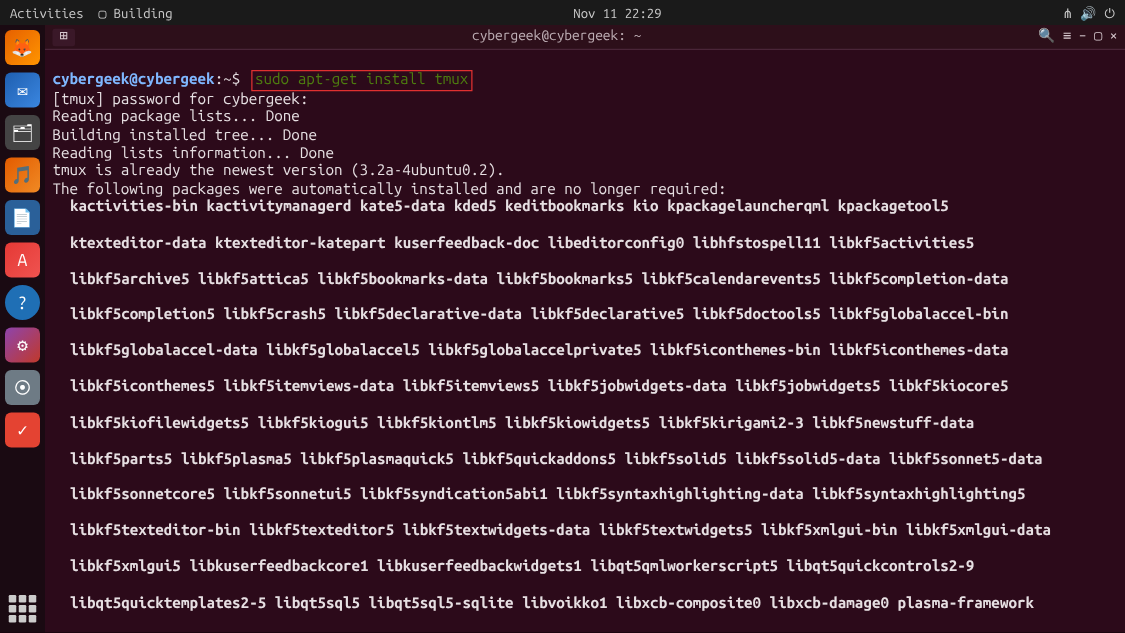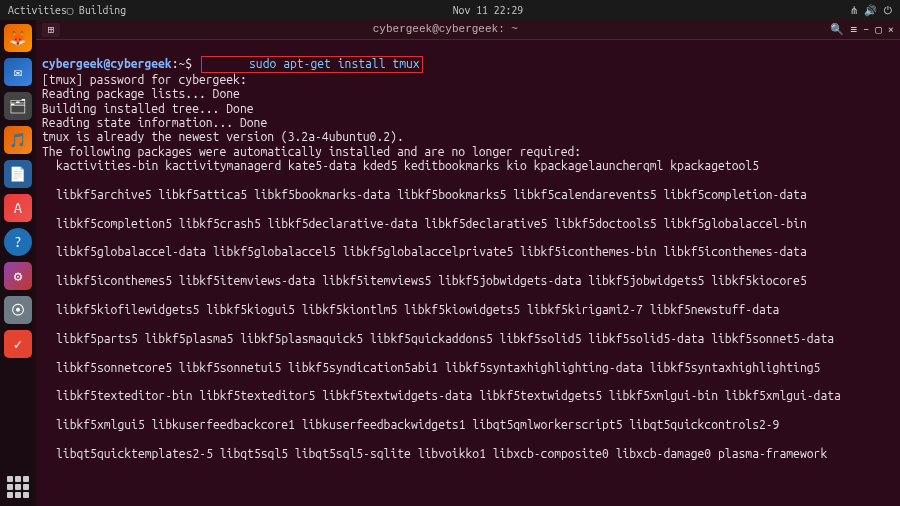--- a/index.html
+++ b/index.html
@@ -18,38 +18,38 @@
 .top-panel {
   height: 20px;
   background: #1a1a1a;
   color: #ccc;
   display: flex;
   align-items: center;
   justify-content: space-between;
   font-size: 10.5px;
   padding: 0 8px;
 }
-.top-panel .left, .top-panel .right { display: flex; align-items: center; }
+.top-panel .left, .top-panel .right { display: flex; gap: 12px; align-items: center; }
 .top-panel .right { gap: 6px; }
 
 
 .titlebar {
   height: 20px;
   background: #2d0f1a;
   display: flex;
   align-items: center;
   justify-content: space-between;
   color: #d6c9cf;
   font-size: 11px;
   padding: 0 6px;
   border-bottom: 1px solid #4a2538;
 }
 .titlebar .left { display: flex; align-items: center; gap: 6px; }
 .titlebar .right { display: flex; gap: 6px; align-items: center; }
-.titlebar .center { flex: 1; text-align: center; opacity: .85; font-family: Liberation Mono, monospace; }
+.titlebar .center { flex: 1; text-align: center; opacity: .85; }
 .tab-icon {
   width: 18px; height: 14px;
   background: #3a1828;
   border-radius: 2px;
   display: inline-flex; align-items: center; justify-content: center;
 }
 
 
 .shell {
   display: flex;
@@ -104,28 +104,28 @@
   padding: 2px 6px 6px 6px;
   white-space: pre;
   overflow: hidden;
   font-size: 12.2px;
 }
 .prompt-user { color: #7fb7ff; font-weight: bold; }
 .prompt-host { color: #7fb7ff; font-weight: bold; }
 .prompt-colon { color: #e6dfe2; }
 .prompt-path { color: #e6dfe2; }
 .prompt-dollar { color: #e6dfe2; }
-.cmd { color: #7dd3fc; margin-left: 45px; }
+.cmd { color: #4d7c0f; }
 .cmd-box {
   border: 1.5px solid #e03030;
   padding: 0 2px;
   display: inline-block;
   margin-left: 2px;
 }
-.pkg-indent { padding-left: 14px; display: block; }
+.pkg-indent { padding-left: 14px; display: block; font-weight: bold; }
 </style>
 </head>
 <body>
 
 <div class="top-panel">
   <div class="left">
     <span>Activities</span>
     <span>▢ <span>Building</span></span>
   </div>
   <div>Nov 11  22:29</div>
@@ -177,29 +177,30 @@
         <span>▢</span>
         <span>×</span>
       </div>
     </div>
 
     <div class="terminal">
 <span><span class="prompt-user">cybergeek</span><span class="prompt-user">@</span><span class="prompt-host">cybergeek</span><span class="prompt-colon">:</span><span class="prompt-path">~</span><span class="prompt-dollar">$</span> <span class="cmd-box"><span class="cmd">sudo apt-get install tmux</span></span></span>
 <span>[tmux] password for cybergeek:</span>
 <span>Reading package lists... Done</span>
 <span>Building installed tree... Done</span>
-<span>Reading state information... Done</span>
+<span>Reading lists information... Done</span>
 <span>tmux is already the newest version (3.2a-4ubuntu0.2).</span>
 <span>The following packages were automatically installed and are no longer required:</span>
 <span class="pkg-indent">kactivities-bin kactivitymanagerd kate5-data kded5 keditbookmarks kio kpackagelauncherqml kpackagetool5</span>
+<span class="pkg-indent">ktexteditor-data ktexteditor-katepart kuserfeedback-doc libeditorconfig0 libhfstospell11 libkf5activities5</span>
 <span class="pkg-indent">libkf5archive5 libkf5attica5 libkf5bookmarks-data libkf5bookmarks5 libkf5calendarevents5 libkf5completion-data</span>
 <span class="pkg-indent">libkf5completion5 libkf5crash5 libkf5declarative-data libkf5declarative5 libkf5doctools5 libkf5globalaccel-bin</span>
 <span class="pkg-indent">libkf5globalaccel-data libkf5globalaccel5 libkf5globalaccelprivate5 libkf5iconthemes-bin libkf5iconthemes-data</span>
 <span class="pkg-indent">libkf5iconthemes5 libkf5itemviews-data libkf5itemviews5 libkf5jobwidgets-data libkf5jobwidgets5 libkf5kiocore5</span>
-<span class="pkg-indent">libkf5kiofilewidgets5 libkf5kiogui5 libkf5kiontlm5 libkf5kiowidgets5 libkf5kirigami2-7 libkf5newstuff-data</span>
+<span class="pkg-indent">libkf5kiofilewidgets5 libkf5kiogui5 libkf5kiontlm5 libkf5kiowidgets5 libkf5kirigami2-3 libkf5newstuff-data</span>
 <span class="pkg-indent">libkf5parts5 libkf5plasma5 libkf5plasmaquick5 libkf5quickaddons5 libkf5solid5 libkf5solid5-data libkf5sonnet5-data</span>
 <span class="pkg-indent">libkf5sonnetcore5 libkf5sonnetui5 libkf5syndication5abi1 libkf5syntaxhighlighting-data libkf5syntaxhighlighting5</span>
 <span class="pkg-indent">libkf5texteditor-bin libkf5texteditor5 libkf5textwidgets-data libkf5textwidgets5 libkf5xmlgui-bin libkf5xmlgui-data</span>
 <span class="pkg-indent">libkf5xmlgui5 libkuserfeedbackcore1 libkuserfeedbackwidgets1 libqt5qmlworkerscript5 libqt5quickcontrols2-9</span>
 <span class="pkg-indent">libqt5quicktemplates2-5 libqt5sql5 libqt5sql5-sqlite libvoikko1 libxcb-composite0 libxcb-damage0 plasma-framework</span>
 
 
 
 
 

